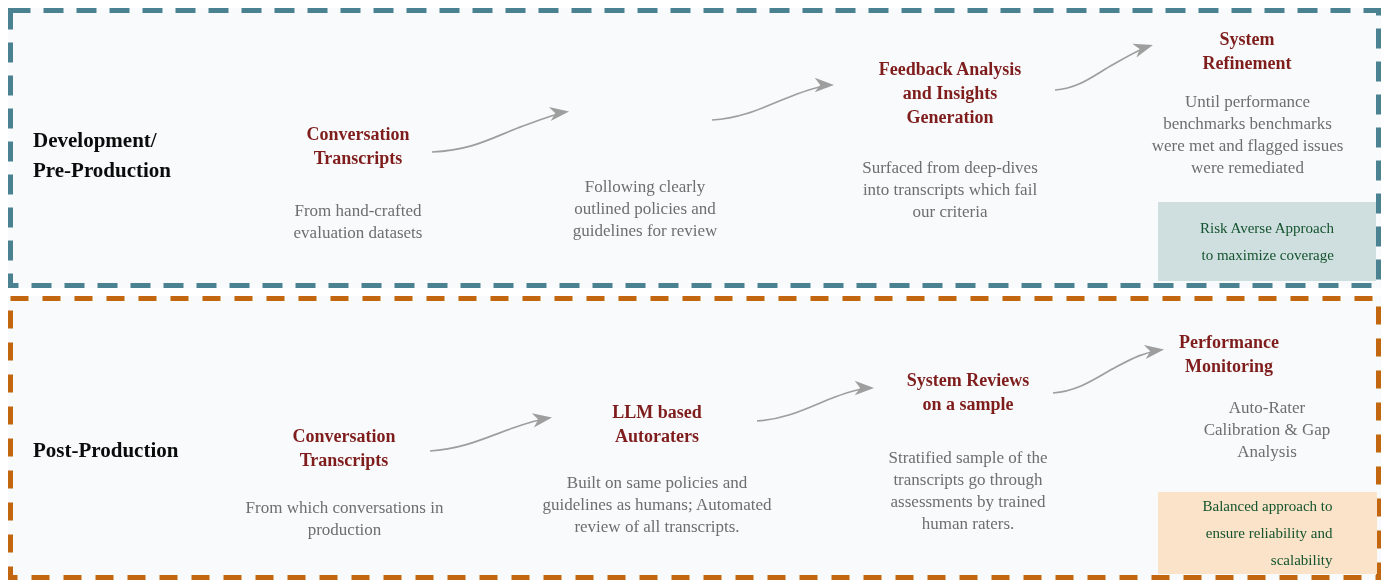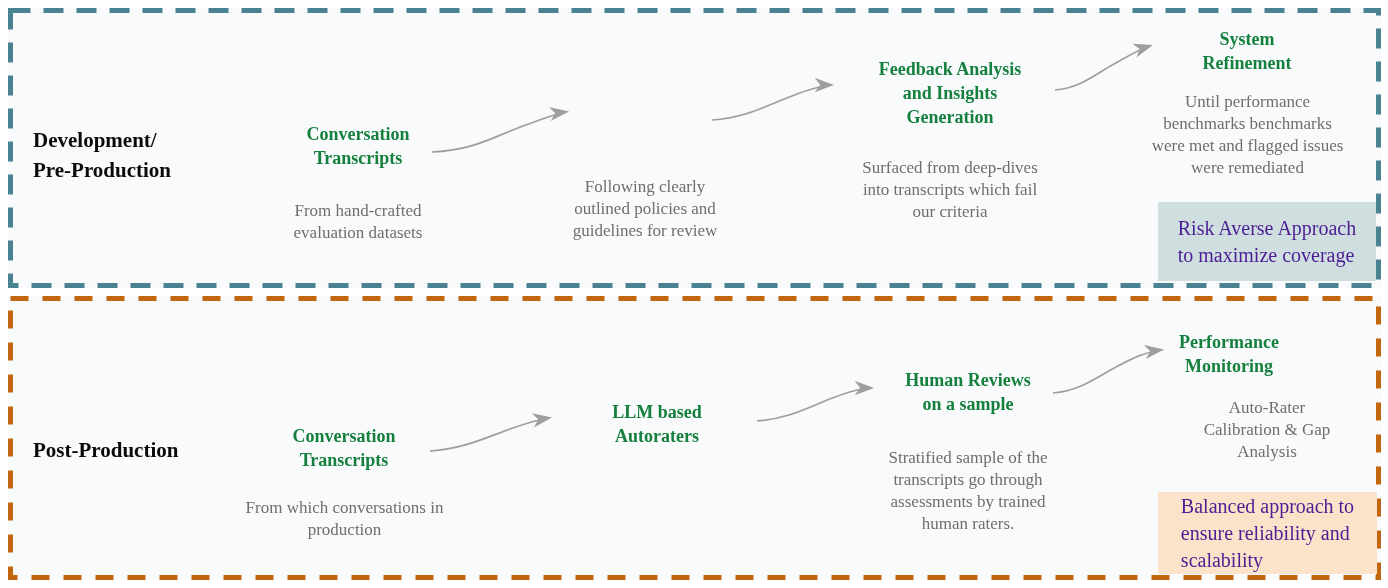--- a/index.html
+++ b/index.html
@@ -11,26 +11,26 @@
   .section-bg { position:absolute; background:#f8fafb; }
   .section-bg.dev  { left:8px;  top:8px;   width:1373px; height:280px; }
   .section-bg.post { left:8px;  top:296px; width:1373px; height:284px; }
 
   svg.overlay { position:absolute; left:0; top:0; z-index:2; pointer-events:none; }
   .border-rect { fill:none; stroke-width:5; }
   .arrow { fill:none; stroke:#9e9e9e; stroke-width:1.7; }
 
   .txt { position:absolute; z-index:3; white-space:pre-line; text-align:center; }
   .label { font-weight:bold; font-size:21px; line-height:30px; color:#0b0b0b; text-align:left; }
-  .title { font-weight:bold; font-size:18px; line-height:24px; color:#15803d; }
+  .title { font-weight:bold; font-size:18px; line-height:24px; color:#7f1d1d; }
   .desc  { font-size:17px; line-height:22px; color:#6e6e6e; }
 
   .highlight {
     position:absolute; z-index:3; display:flex; align-items:center; justify-content:center;
-    text-align:left; font-size:20px; line-height:27px; color:#4c1d95; white-space:pre-line;
+    text-align:right; font-size:15px; line-height:27px; color:#14532d; white-space:pre-line;
   }
   .highlight.teal   { left:1158px; top:202px; width:218px; height:79px; background:#cfdfe0; }
   .highlight.orange { left:1158px; top:492px; width:219px; height:82px; background:#fae3c8; }
 
   
   .dev-label { left:33px;  top:125px; width:250px; }
   .tt1 { left:248px;  top:122px; width:220px; }
   .td1 { left:248px;  top:200px; width:220px; }
   .tt2 { left:535px;  top:95px;  width:220px; }
   .td2 { left:525px;  top:176px; width:240px; }
@@ -111,22 +111,25 @@
 
   <div class="txt label post-label">Post-Production</div>
 
   <div class="txt title bt1">Conversation
 Transcripts</div>
   <div class="txt desc bd1">From which conversations in
 production</div>
 
   <div class="txt title bt2">LLM based
 Autoraters</div>
+  <div class="txt desc bd2">Built on same policies and
+guidelines as humans; Automated
+review of all transcripts.</div>
 
-  <div class="txt title bt3">Human Reviews
+  <div class="txt title bt3">System Reviews
 on a sample</div>
   <div class="txt desc bd3">Stratified sample of the
 transcripts go through
 assessments by trained
 human raters.</div>
 
   <div class="txt title bt4">Performance
 Monitoring</div>
   <div class="txt desc bd4">Auto-Rater
 Calibration &amp; Gap

